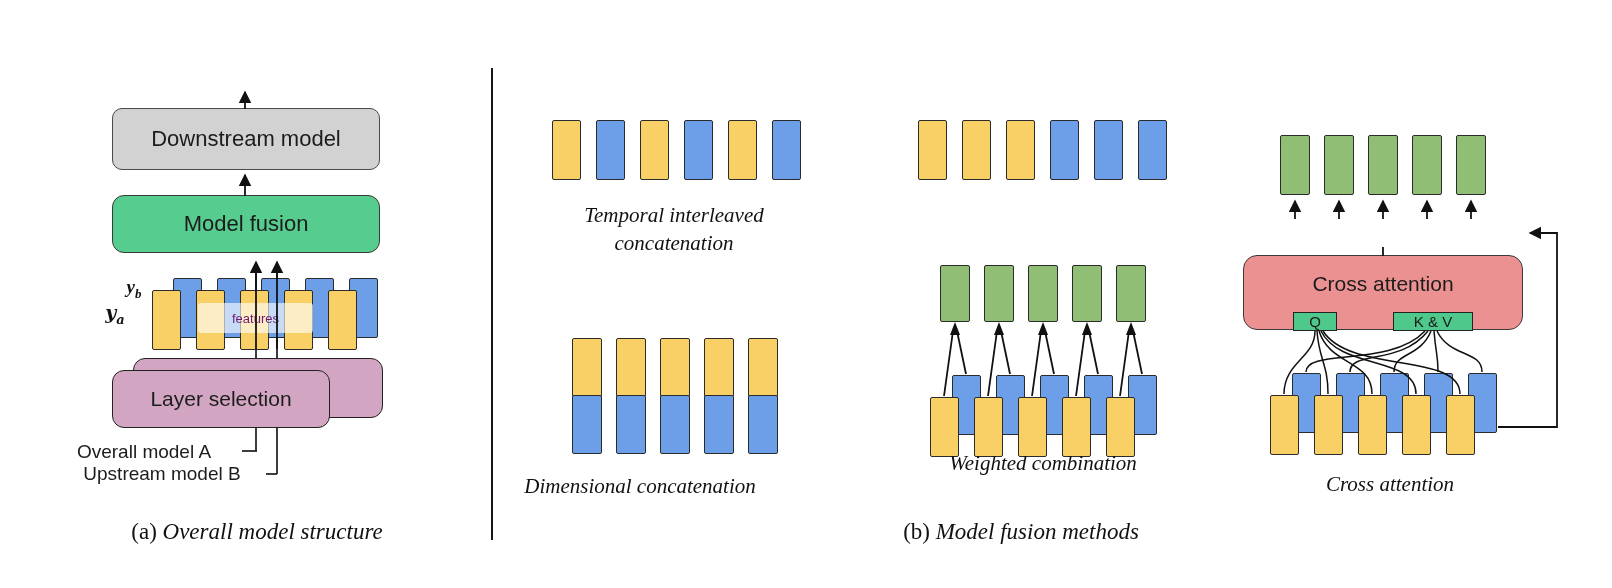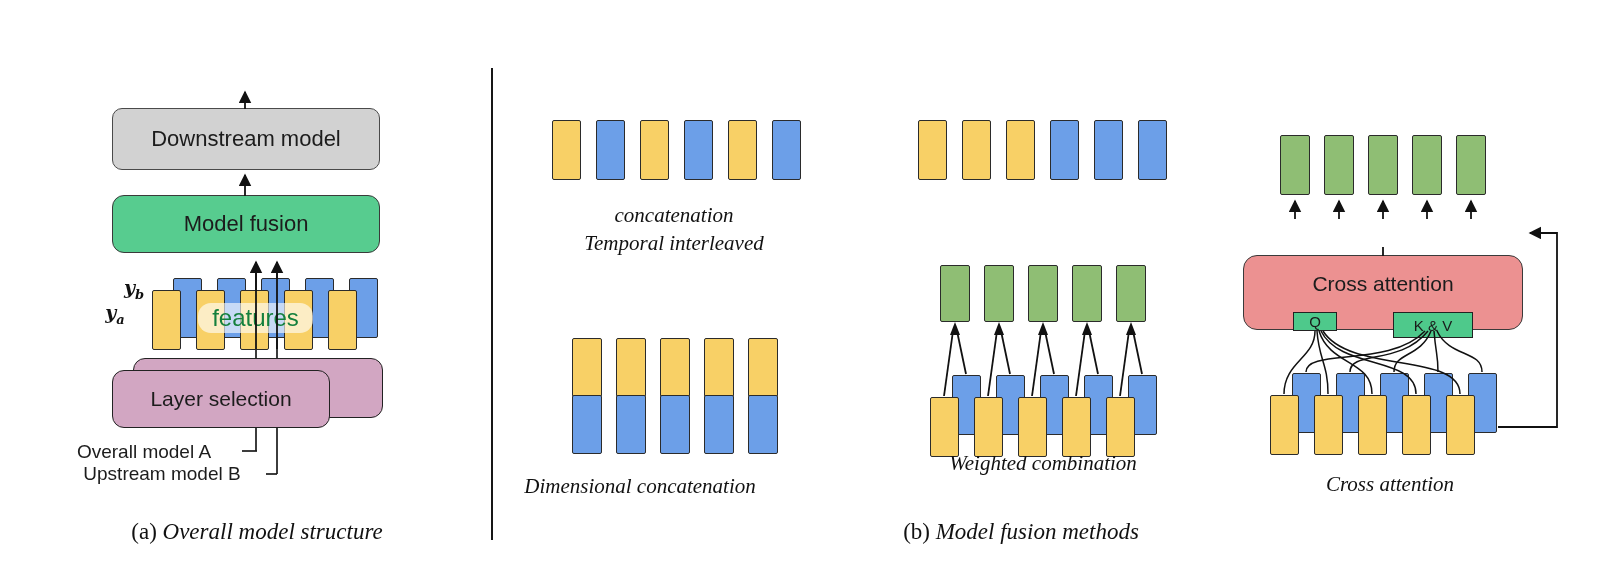--- a/index.html
+++ b/index.html
@@ -25,22 +25,22 @@
   .pyellow{z-index:2;background:var(--yellow);}
   
   .lbl{position:absolute;z-index:6;transform:translate(-50%,-50%);white-space:nowrap;}
   .sans{font-family:"Liberation Sans",sans-serif;color:#1c1c1c;}
   .serifit{font-family:"Liberation Serif",serif;font-style:italic;font-size:21px;color:#111;}
   .cap{font-family:"Liberation Serif",serif;font-size:23px;color:#111;}
   .cap .it{font-style:italic;}
   .ylab{font-family:"DejaVu Serif",serif;font-style:italic;font-weight:bold;font-size:19px;color:#111;}
   .ylab sub{font-size:13px;}
   .divider{position:absolute;z-index:1;background:#161616;}
-  .features-ov{position:absolute;z-index:3;background:rgba(255,255,255,0.62);border-radius:13px;
-               display:flex;align-items:center;justify-content:center;font-size:24px;color:#15803d;}
+  .features-ov{position:absolute;z-index:3;background:rgba(255,255,255,0.62);border-radius:3px;
+               display:flex;align-items:center;justify-content:center;font-size:13px;color:#701a75;}
   .center2{text-align:center;line-height:1.35;}
 </style>
 </head>
 <body>
 
 <div class="stage">
 
   <svg class="under" width="1612" height="588">
     <g stroke="#1a1a1a" stroke-width="1.7" fill="none">
       <line x1="256" y1="262" x2="256" y2="451"></line>
@@ -68,21 +68,21 @@
       <div class="pblk pblue" style="left: 153px; top: 0px;"></div>
       <div class="pblk pyellow" style="left: 132px; top: 12px;"></div>
       <div class="pblk pblue" style="left: 197px; top: 0px;"></div>
       <div class="pblk pyellow" style="left: 176px; top: 12px;"></div>
     </div>
 
   <div class="features-ov" style="left:198px;top:303px;width:115px;height:30px;">
     <span>features</span>
   </div>
 
-  <div class="lbl ylab" style="left:134px;top:289px;">
+  <div class="lbl ylab" style="left:134px;top:289px;font-family:Liberation Serif, serif;">
     <span>y</span><sub>b</sub>
   </div>
   <div class="lbl ylab" style="left:115px;top:314px;">
     <span>y</span><sub>a</sub>
   </div>
 
   <div class="shape rbox" style="left:133px;top:358px;width:250px;height:60px;background:var(--pink);border-color:#222;"></div>
   <div class="shape rbox" style="left:112px;top:370px;width:218px;height:58px;background:var(--pink);border-color:#222;font-size:21px;">
     <span>Layer selection</span>
   </div>
@@ -99,22 +99,22 @@
 
   <div class="trow" style="left:552px;top:120px;">
       <div class="blk" style="background: var(--yellow);"></div>
       <div class="blk" style="background: var(--blue);"></div>
       <div class="blk" style="background: var(--yellow);"></div>
       <div class="blk" style="background: var(--blue);"></div>
       <div class="blk" style="background: var(--yellow);"></div>
       <div class="blk" style="background: var(--blue);"></div>
     </div>
   <div class="lbl serifit center2" style="left:674px;top:229px;">
+    <div>Temporal interleaved</div>
     <div>concatenation</div>
-    <div>Temporal interleaved</div>
   </div>
 
   <div class="trow" style="left:918px;top:120px;">
       <div class="blk" style="background: var(--yellow);"></div>
       <div class="blk" style="background: var(--yellow);"></div>
       <div class="blk" style="background: var(--yellow);"></div>
       <div class="blk" style="background: var(--blue);"></div>
       <div class="blk" style="background: var(--blue);"></div>
       <div class="blk" style="background: var(--blue);"></div>
     </div>
@@ -172,21 +172,21 @@
       <div class="blk" style="background: var(--sage);"></div>
     </div>
 
 
   <div class="shape rbox" style="left:1243px;top:255px;width:280px;height:75px;border-radius:14px;background:var(--salmon);font-size:21px;align-items:flex-start;">
     <span style="margin-top:16px;">Cross attention</span>
   </div>
   <div class="shape" style="left:1293px;top:312px;width:44px;height:19px;background:var(--qkv_green);border:1.5px solid #222;font-size:15px;z-index:2;">
     <span>Q</span>
   </div>
-  <div class="shape" style="left:1393px;top:312px;width:80px;height:26px;background:var(--qkv_green);border:1.5px solid #222;font-size:15px;z-index:2;">
+  <div class="shape" style="left:1393px;top:312px;width:80px;height:19px;background:var(--qkv_green);border:1.5px solid #222;font-size:15px;z-index:2;">
     <span>K &amp; V</span>
   </div>
 
   <div class="pairs" style="left:1270px;top:373px;">
       <div class="pblk pblue" style="left: 22px; top: 0px;"></div>
       <div class="pblk pyellow" style="left: 0px; top: 22px;"></div>
       <div class="pblk pblue" style="left: 66px; top: 0px;"></div>
       <div class="pblk pyellow" style="left: 44px; top: 22px;"></div>
       <div class="pblk pblue" style="left: 110px; top: 0px;"></div>
       <div class="pblk pyellow" style="left: 88px; top: 22px;"></div>

